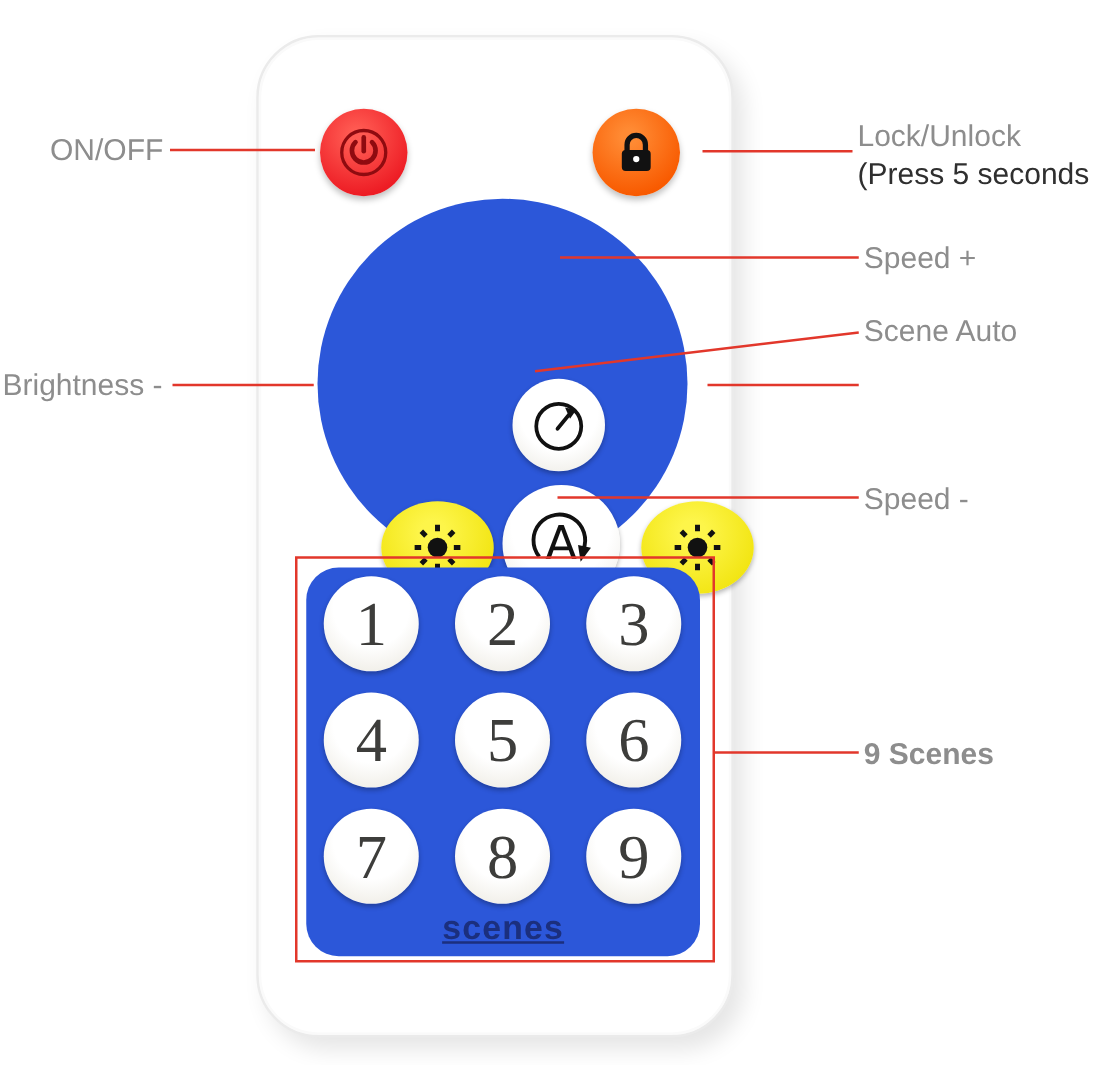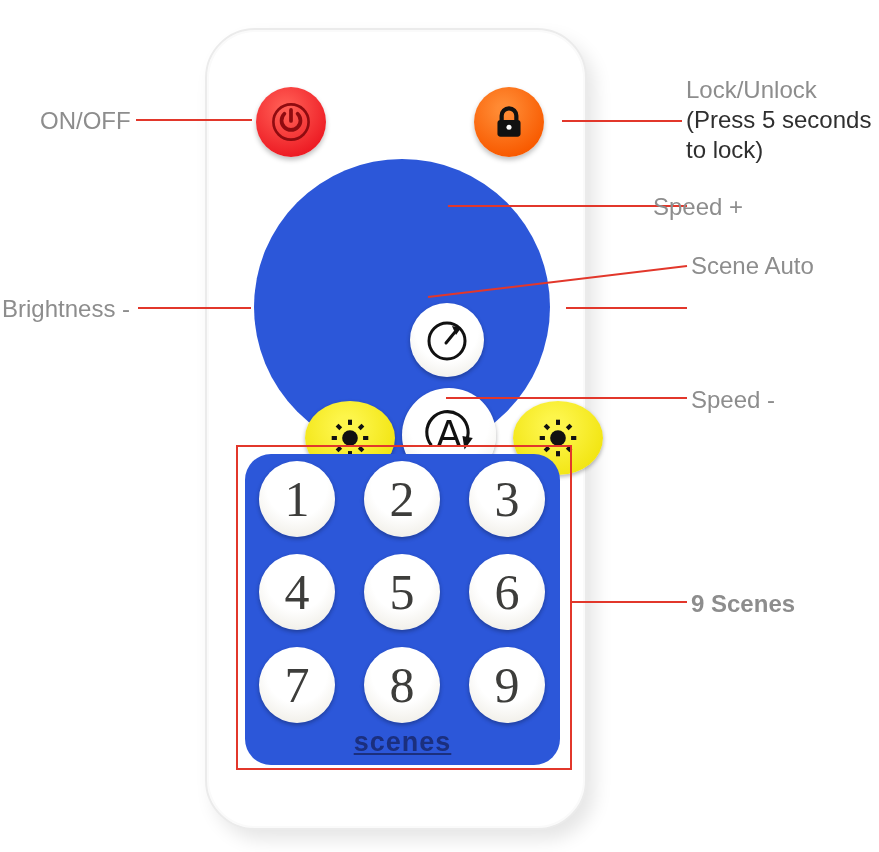--- a/index.html
+++ b/index.html
@@ -207,24 +207,23 @@
     <line x1="138" y1="308" x2="251" y2="308"></line>
     <line x1="566" y1="308" x2="687" y2="308"></line>
     <line x1="446" y1="398" x2="687" y2="398"></line>
     <line x1="572" y1="602" x2="687" y2="602"></line>
     <rect x="237" y="446" width="334" height="323"></rect>
   </svg>
 
   <div class="lbl" style="left:40px; top:106px;">ON/OFF</div>
 
   <div class="lock-block">
-    <div class="lbl" style="position:static;">Lock/Unlock</div>
+    <div class="lbl" style="position:static;margin-top:20px;">Lock/Unlock</div>
     <div class="lbl lbl-dark" style="position:static;">(Press 5 seconds</div>
-    <div class="lbl lbl-dark" style="position:static;">to lock)</div>
   </div>
 
-  <div class="lbl" style="left:653px; top:192px;">Speed +</div>
+  <div class="lbl" style="left:691px; top:192px;">Speed +</div>
   <div class="lbl" style="left:2px;   top:294px;">Brightness -</div>
   <div class="lbl" style="left:691px; top:251px;">Scene Auto</div>
   <div class="lbl" style="left:691px; top:385px;">Speed -</div>
   <div class="lbl" style="left:691px; top:589px;font-weight:bold;">9 Scenes</div>
 
 </div>
 
 </body></html>

